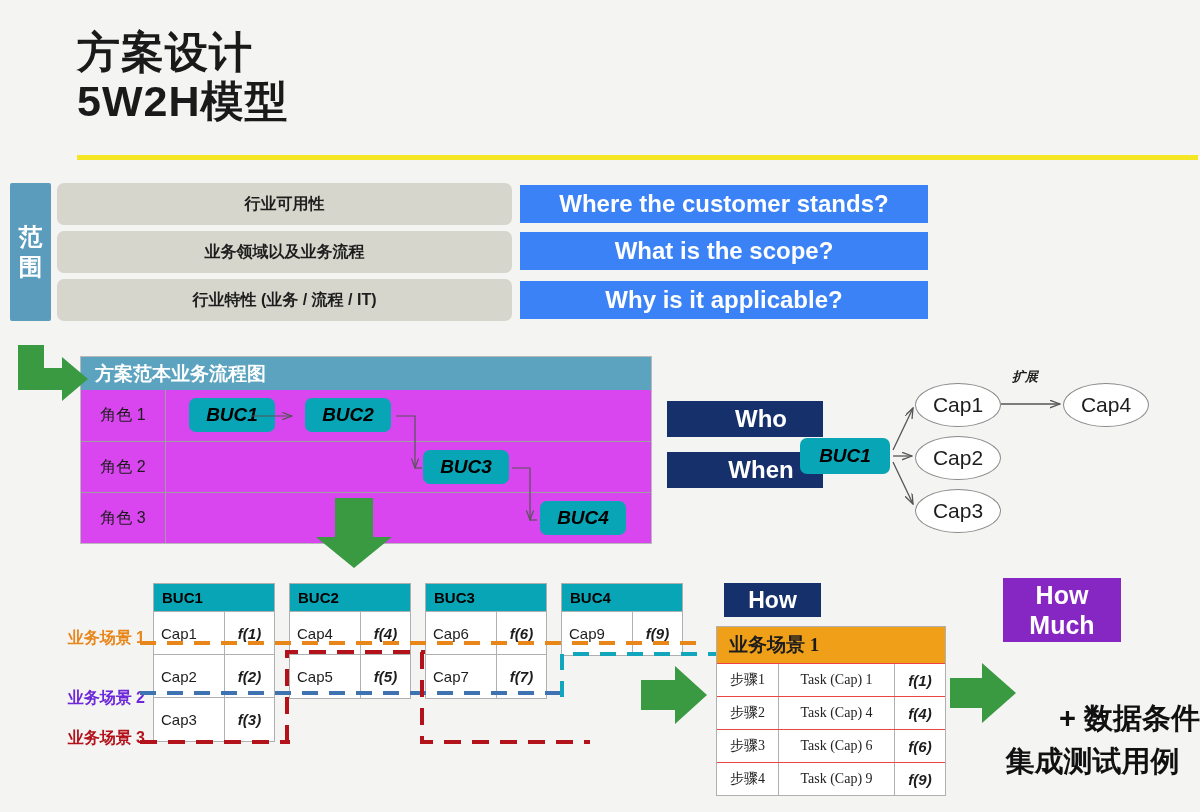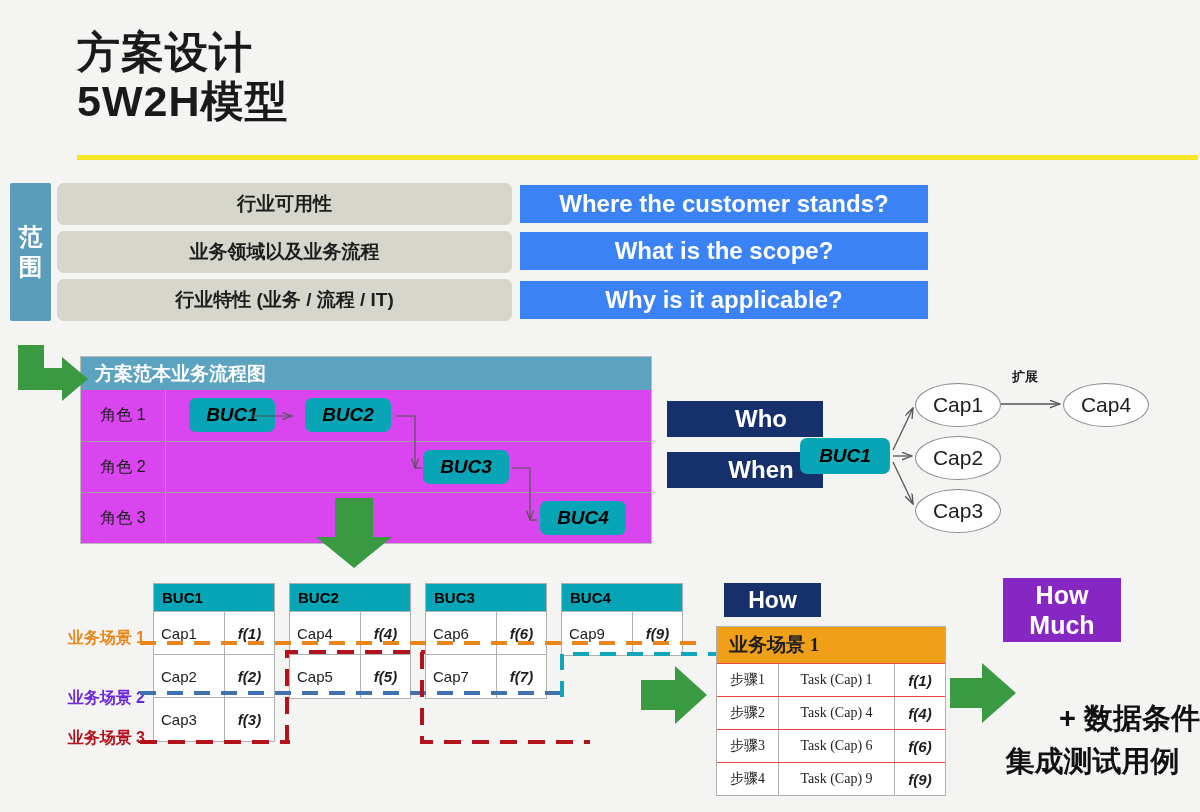--- a/index.html
+++ b/index.html
@@ -26,21 +26,21 @@
     left:10px;top:183px;width:41px;height:138px;
     background:#5b9cbd;border-radius:2px;
     color:#fff;font-size:24px;font-weight:700;
     display:flex;flex-direction:column;align-items:center;justify-content:center;
     line-height:30px;
   }
   .scope-row{
     left:57px;width:455px;height:42px;
     background:#d6d6cd;border-radius:7px;
     display:flex;align-items:center;justify-content:center;
-    font-size:19px;color:#1d1d1d;font-weight:700;
+    font-size:16px;color:#1d1d1d;font-weight:700;
   }
   .q-row{
     left:520px;width:408px;height:38px;
     background:#3b82f6;
     display:flex;align-items:center;justify-content:center;
     font-size:24px;color:#ffffff;font-weight:700;
   }
 
   
   #flow-table{left:80px;top:356px;width:572px;height:188px;
@@ -72,21 +72,21 @@
   #buc1-cap{
     left:800px;top:438px;width:90px;height:36px;background:#07a5b5;
     border-radius:7px;color:#000;font-size:19px;font-weight:700;font-style:italic;
     display:flex;align-items:center;justify-content:center;
   }
   .cap-ell{
     width:84px;height:42px;border:1.4px solid #8a8a8a;border-radius:50%;
     background:#fff;display:flex;align-items:center;justify-content:center;
     font-size:21px;color:#1d1d1d;
   }
-  #ext-label{left:1012px;top:368px;font-size:13px;color:#1d1d1d;font-weight:700;}
+  #ext-label{left:1012px;top:368px;font-size:13px;color:#1d1d1d;font-weight:700;font-style:italic;}
 
   
   .buc-tbl{top:583px;width:122px;border:1px solid #b0b0b0;box-sizing:border-box;background:#fff;}
   .buc-tbl .hd{
     height:28px;background:#07a5b5;color:#000;font-size:15px;font-weight:700;
     display:flex;align-items:center;padding-left:8px;box-sizing:border-box;
     border-bottom:1px solid #b0b0b0;
   }
   .buc-tbl .r{height:43px;display:flex;border-bottom:1px solid #b0b0b0;box-sizing:border-box;}
   .buc-tbl .r:last-child{border-bottom:none;}

